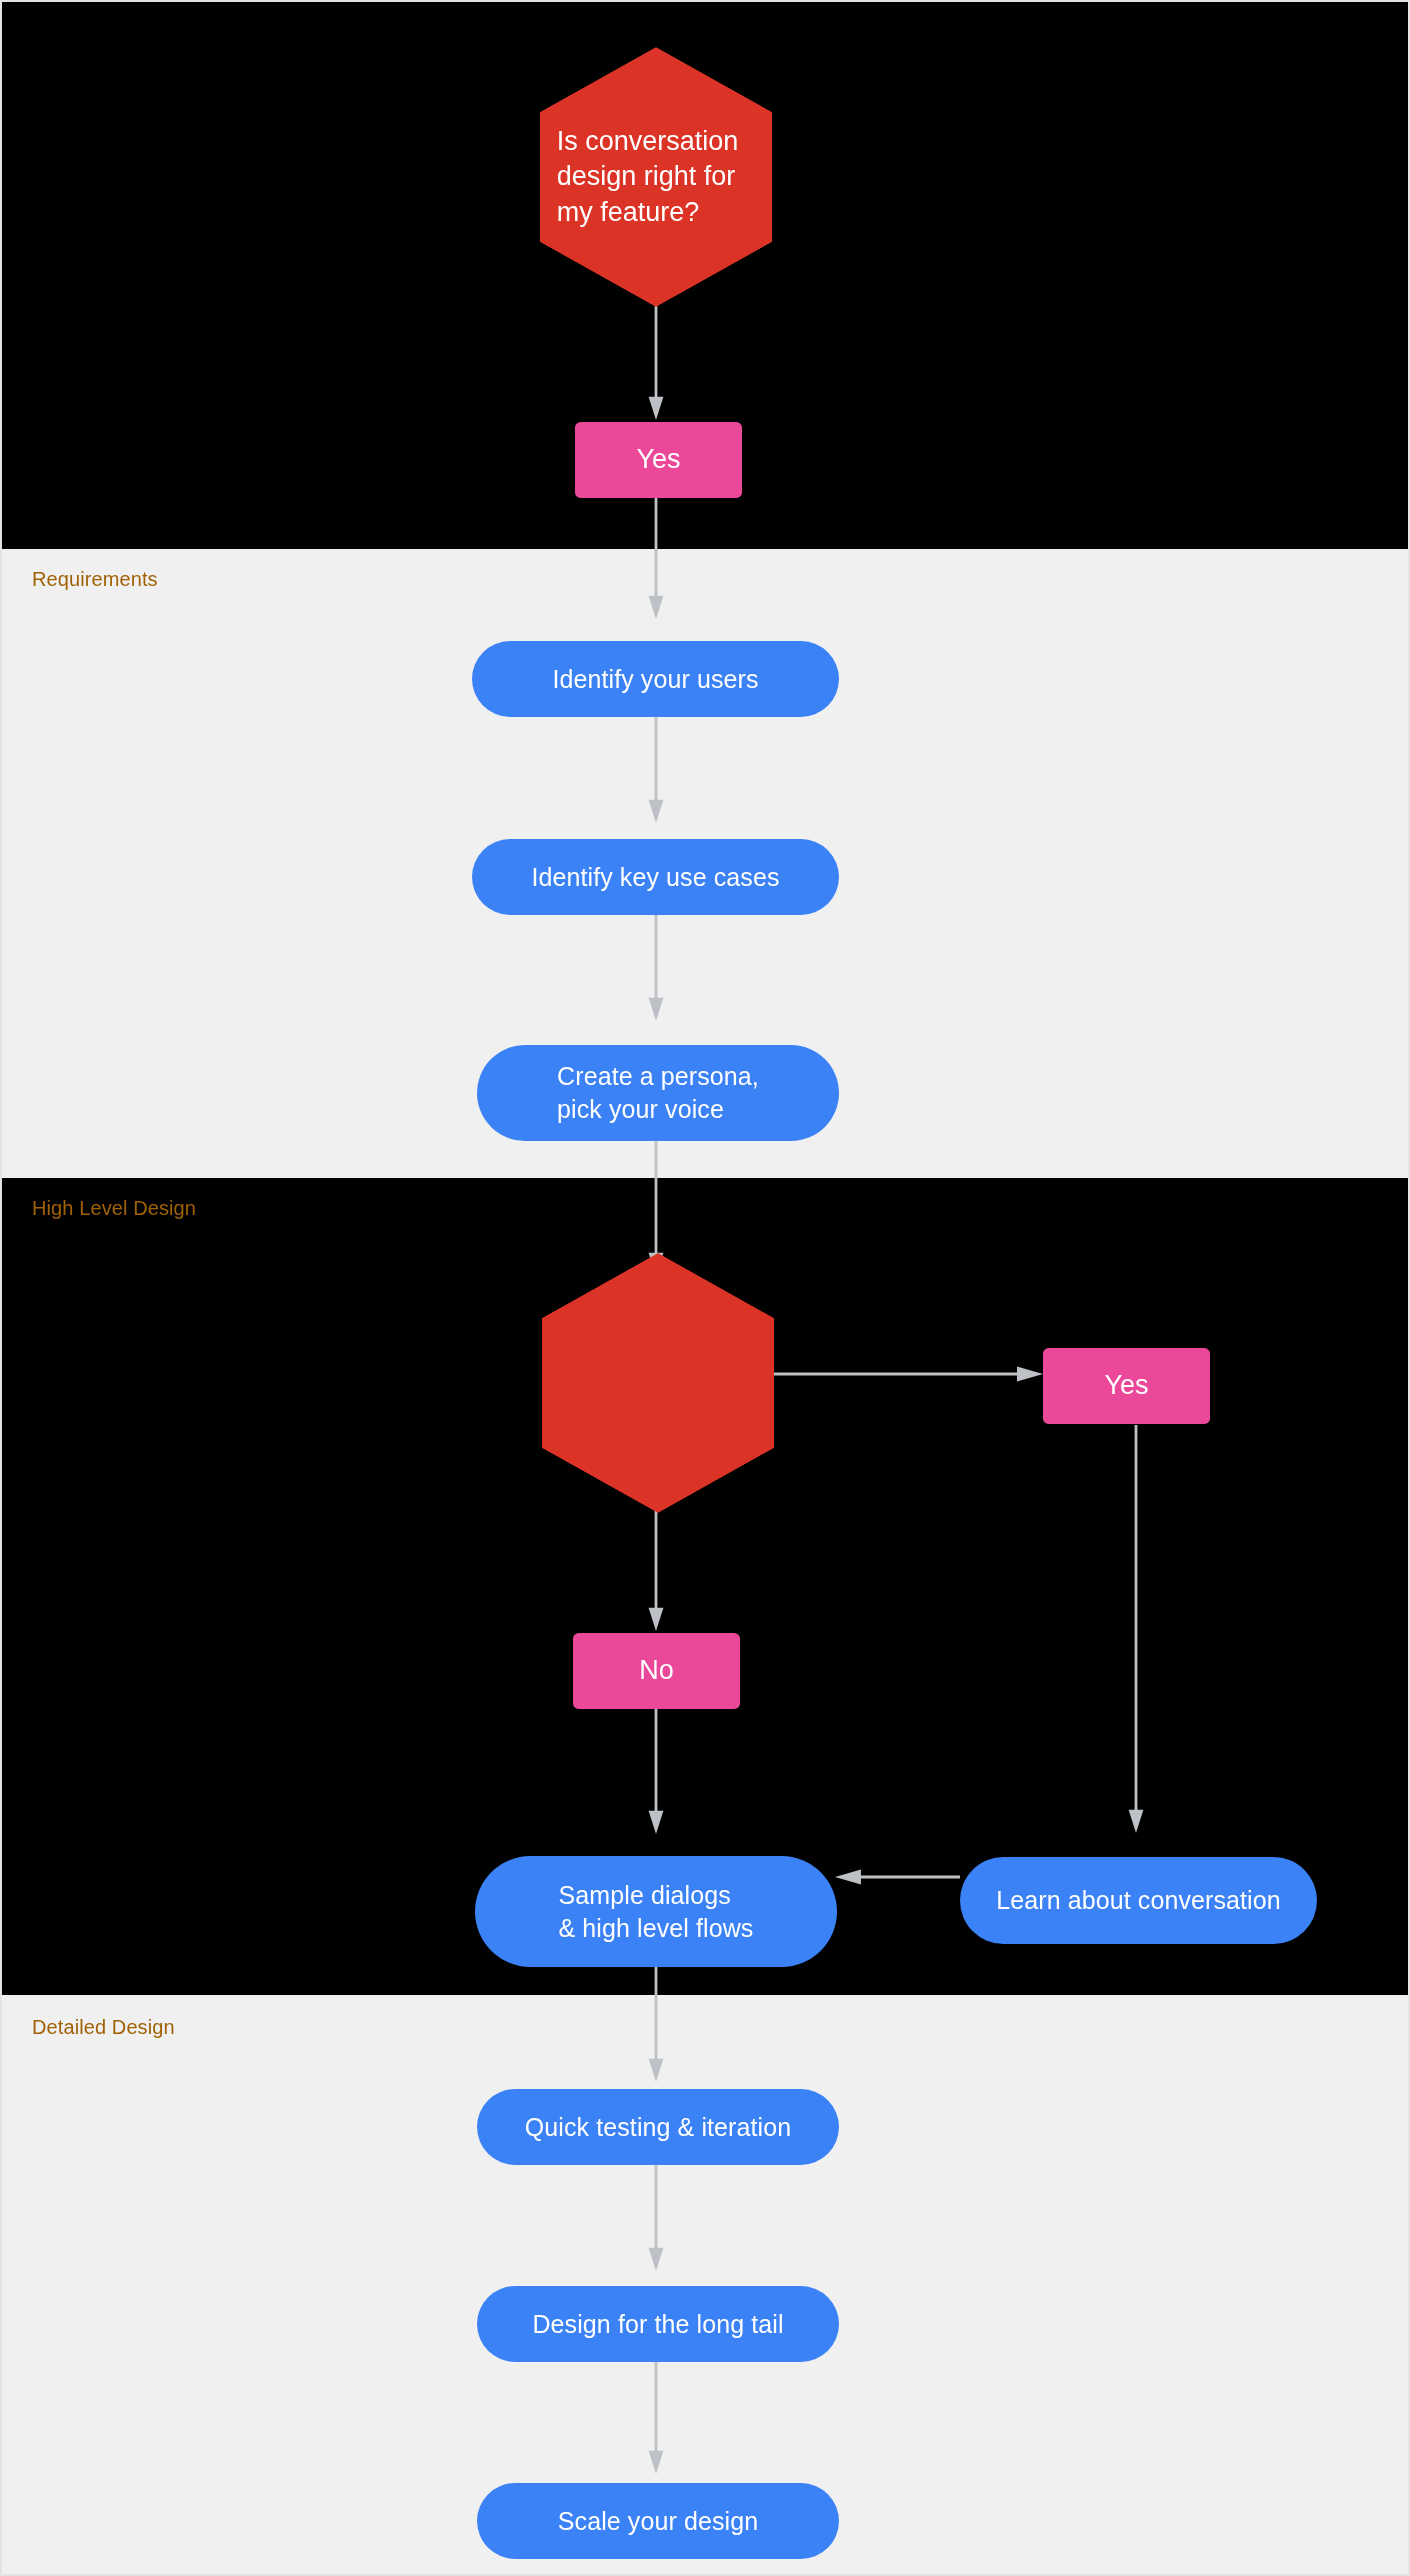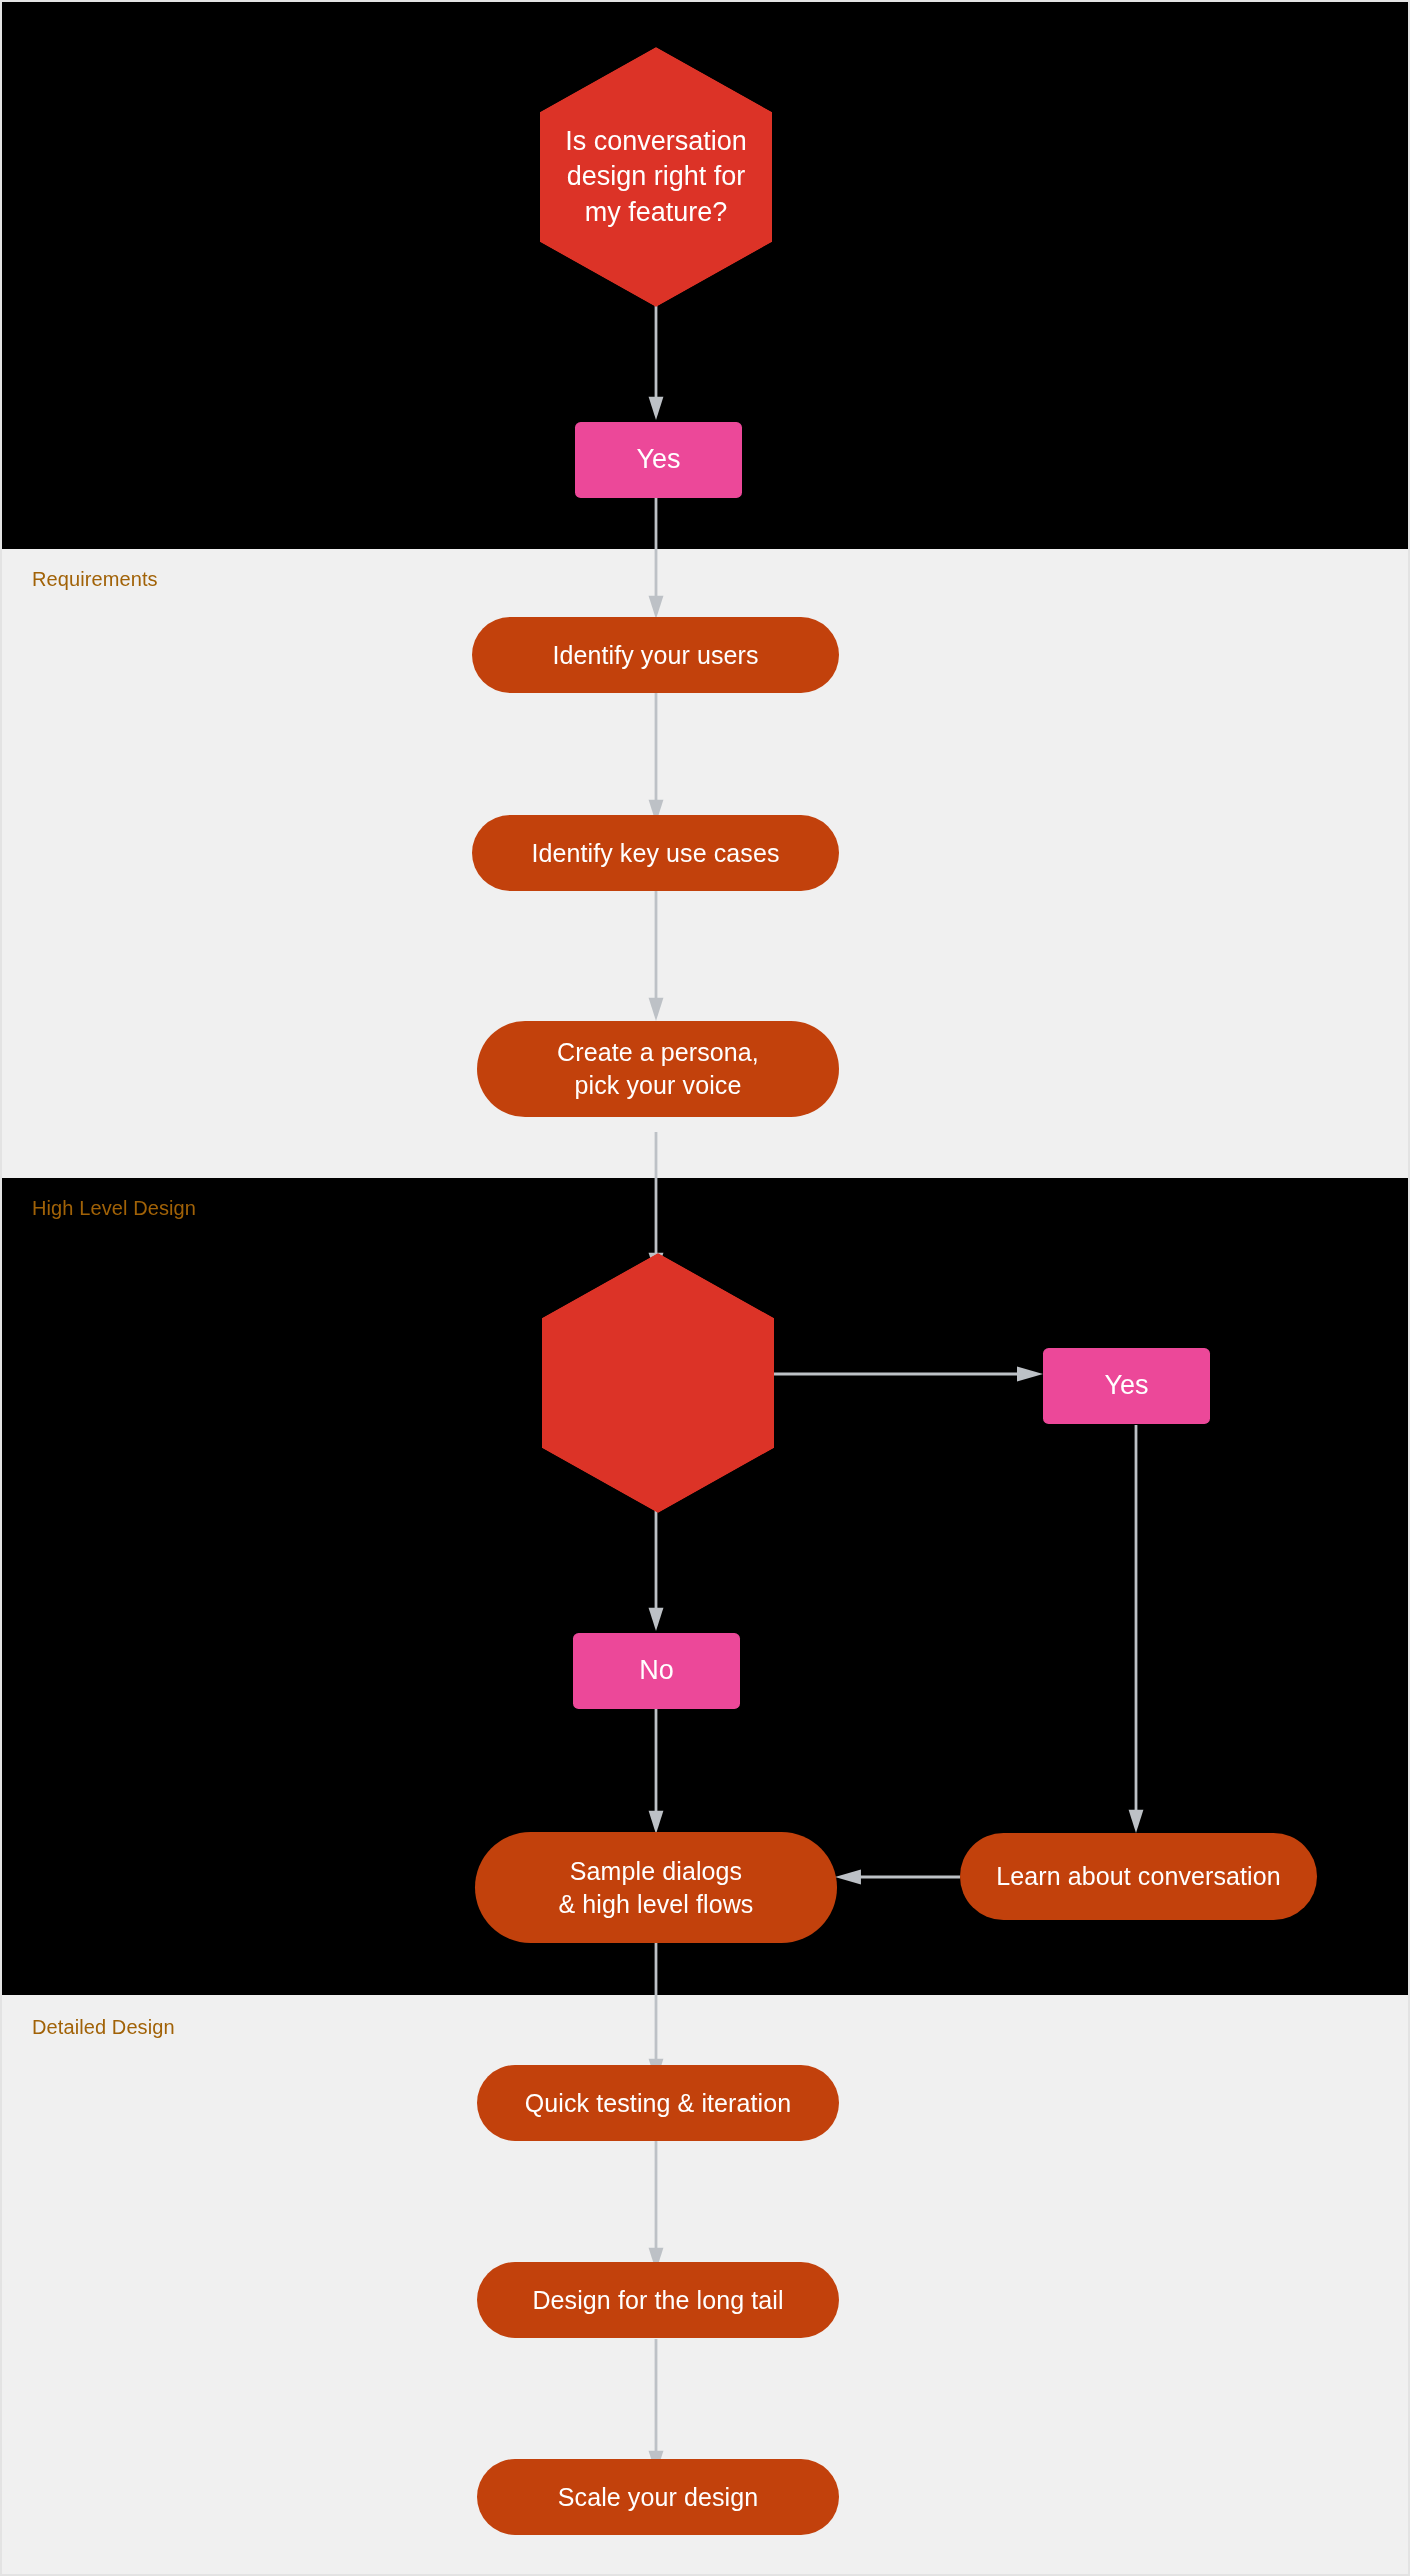--- a/index.html
+++ b/index.html
@@ -30,32 +30,33 @@
     font-weight:400;
   }
 
   
   .node{
     position:absolute;
     box-sizing:border-box;
     display:flex;
     align-items:center;
     justify-content:center;
-    text-align:center;
+    text-align:left;
     color:#ffffff;
     line-height:1.32;
   }
 
   .pill{
-    background:#c2410c;
+    background:#3b82f6;
     border-radius:927px;
     font-size:25px;
     font-weight:500;
     letter-spacing:0.1px;
     padding:0 24px;
+    margin-top:24px;
   }
 
   .greenbox{
     background:#ec4899;
     border-radius:5.6px;
     font-size:27px;
     font-weight:500;
   }
 
   .hex{

